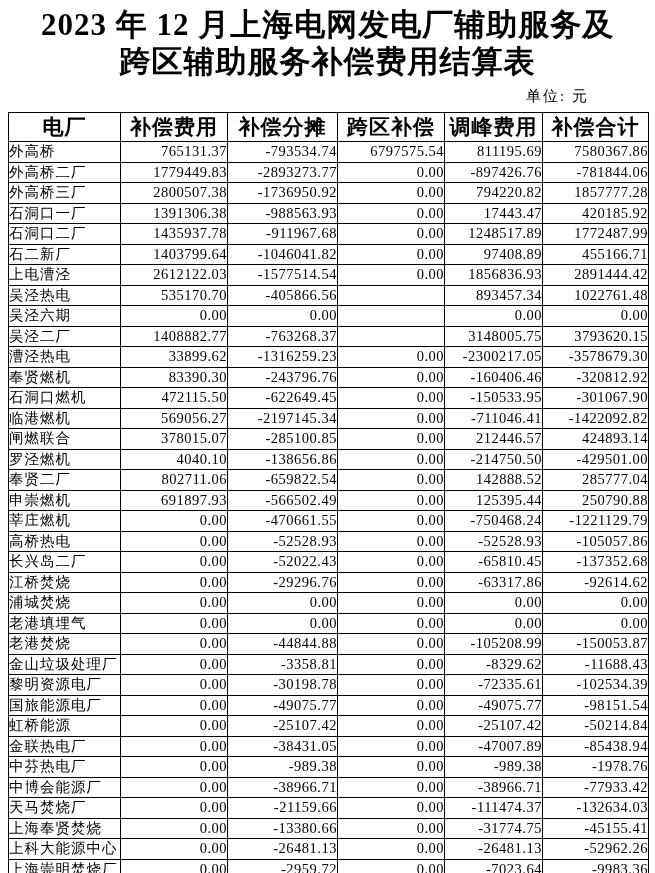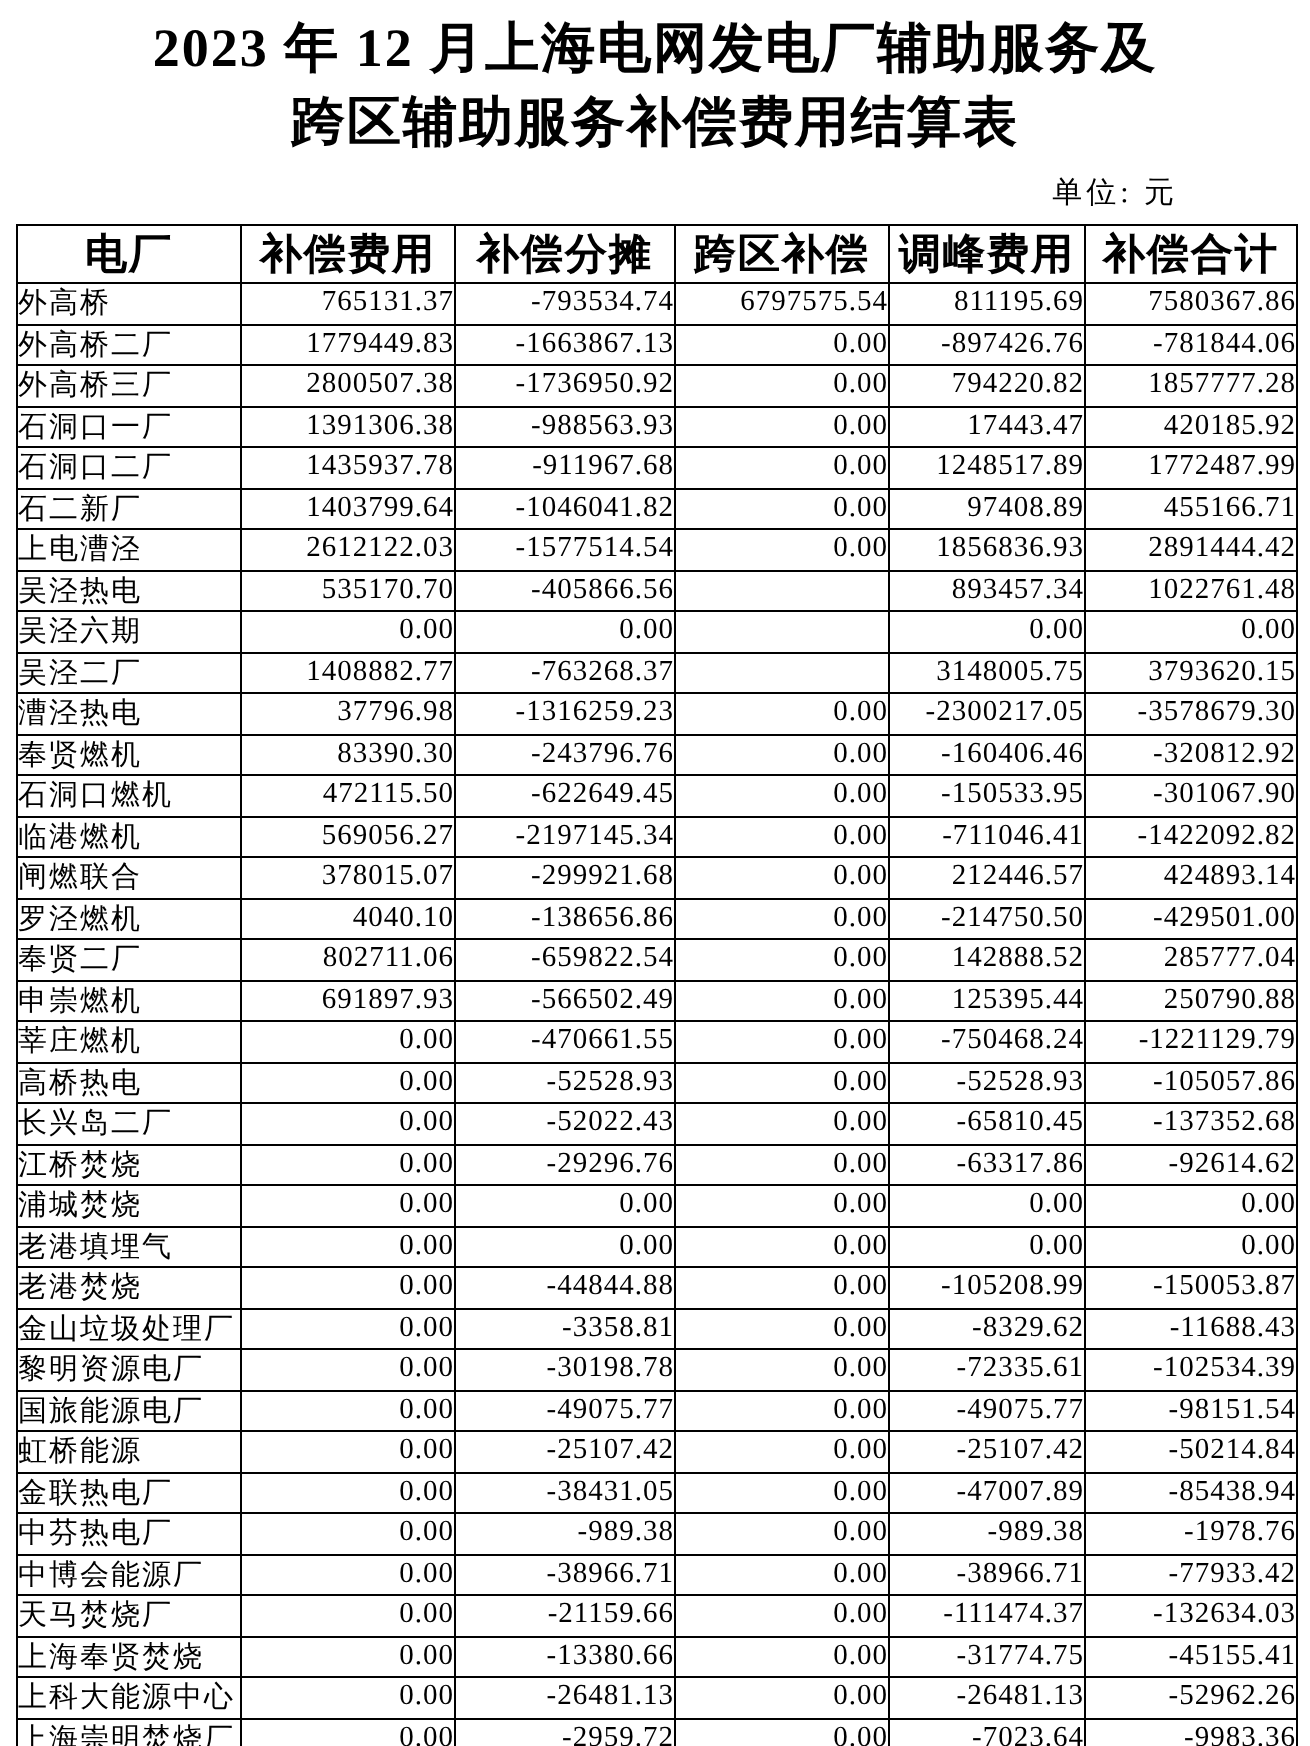--- a/index.html
+++ b/index.html
@@ -12,21 +12,21 @@
   .page {
     position: relative;
     width: 655px;
     height: 873px;
     background: #ffffff;
     overflow: hidden;
   }
   .title {
     margin: 6px 0 0 0;
     text-align: center;
-    font-size: 27px;
+    font-size: 31px;
     font-weight: bold;
     line-height: 37px;
     letter-spacing: 1px;
   }
   .unit-label {
     position: absolute;
     top: 87px;
     right: 66px;
     font-size: 15px;
     letter-spacing: 2px;
@@ -103,21 +103,21 @@
           <td class="name">外高桥</td>
           <td class="num">765131.37</td>
           <td class="num">-793534.74</td>
           <td class="num">6797575.54</td>
           <td class="num">811195.69</td>
           <td class="num">7580367.86</td>
         </tr>
         <tr>
           <td class="name">外高桥二厂</td>
           <td class="num">1779449.83</td>
-          <td class="num">-1663867.13</td>
+          <td class="num">-2893273.77</td>
           <td class="num">0.00</td>
           <td class="num">-897426.76</td>
           <td class="num">-781844.06</td>
         </tr>
         <tr>
           <td class="name">外高桥三厂</td>
           <td class="num">2800507.38</td>
           <td class="num">-1736950.92</td>
           <td class="num">0.00</td>
           <td class="num">794220.82</td>
@@ -174,21 +174,21 @@
         <tr>
           <td class="name">吴泾二厂</td>
           <td class="num">1408882.77</td>
           <td class="num">-763268.37</td>
           <td class="num"></td>
           <td class="num">3148005.75</td>
           <td class="num">3793620.15</td>
         </tr>
         <tr>
           <td class="name">漕泾热电</td>
-          <td class="num">37796.98</td>
+          <td class="num">33899.62</td>
           <td class="num">-1316259.23</td>
           <td class="num">0.00</td>
           <td class="num">-2300217.05</td>
           <td class="num">-3578679.30</td>
         </tr>
         <tr>
           <td class="name">奉贤燃机</td>
           <td class="num">83390.30</td>
           <td class="num">-243796.76</td>
           <td class="num">0.00</td>
@@ -207,21 +207,21 @@
           <td class="name">临港燃机</td>
           <td class="num">569056.27</td>
           <td class="num">-2197145.34</td>
           <td class="num">0.00</td>
           <td class="num">-711046.41</td>
           <td class="num">-1422092.82</td>
         </tr>
         <tr>
           <td class="name">闸燃联合</td>
           <td class="num">378015.07</td>
-          <td class="num">-299921.68</td>
+          <td class="num">-285100.85</td>
           <td class="num">0.00</td>
           <td class="num">212446.57</td>
           <td class="num">424893.14</td>
         </tr>
         <tr>
           <td class="name">罗泾燃机</td>
           <td class="num">4040.10</td>
           <td class="num">-138656.86</td>
           <td class="num">0.00</td>
           <td class="num">-214750.50</td>

